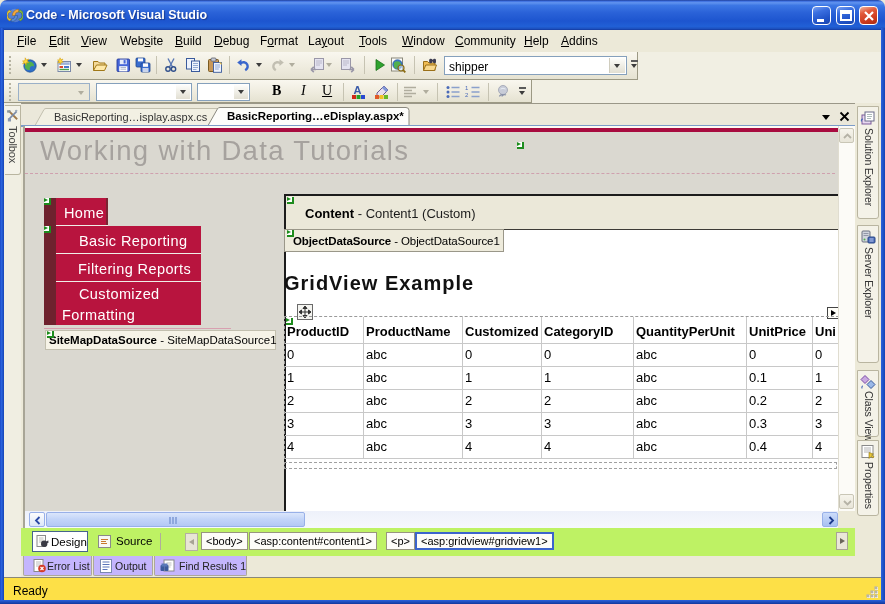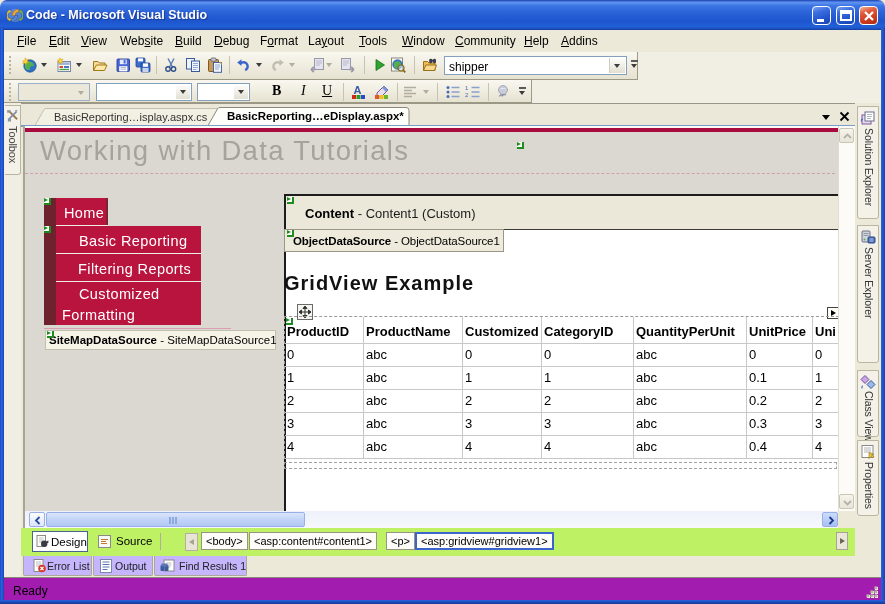--- a/index.html
+++ b/index.html
@@ -51,21 +51,21 @@
   #hsb{left:25px;top:511px;width:813px;height:17px;background:linear-gradient(180deg,#eef1fa,#f6f8fd);}
   .sbtn{width:15px;height:15px;background:linear-gradient(180deg,#f6f4ec,#e8e5d8);border:1px solid #c9c6b6;border-radius:2px;box-sizing:border-box;}
   .hbtn{width:16px;height:15px;background:linear-gradient(180deg,#fdfdfd,#dce6f8);border:1px solid #98b0e8;border-radius:2px;box-sizing:border-box;}
   
   #dsbar{left:21px;top:528px;width:834px;height:28px;background:#bef264;}
   .tagbtn{position:absolute;top:4px;height:18px;line-height:16px;background:#fdfcf8;border:1px solid #98957f;font-size:11px;padding:0 4px;box-sizing:border-box;color:#000;}
   
   #btabs{left:21px;top:556px;width:834px;height:21px;background:#ece9d8;}
   .btab{position:absolute;top:0;height:20px;border:1px solid #aca899;border-top:none;border-radius:0 0 2px 2px;box-sizing:border-box;font-size:10.5px;color:#222;background:#c4b5fd;white-space:nowrap;}
   
-  #status{left:4px;top:577px;width:877px;height:23px;background:#a21caf;font-size:12px;border-top:1px solid #8a8878;box-sizing:border-box;}
+  #status{left:4px;top:577px;width:877px;height:23px;background:#fde047;font-size:12px;border-top:1px solid #8a8878;box-sizing:border-box;}
 </style>
 </head>
 <body>
 <div id="win">
 
   <div id="menubar" class="abs">
     <span style="left:17px"><u>F</u>ile</span>
     <span style="left:49px"><u>E</u>dit</span>
     <span style="left:81px"><u>V</u>iew</span>
     <span style="left:120px">Web<u>s</u>ite</span>

